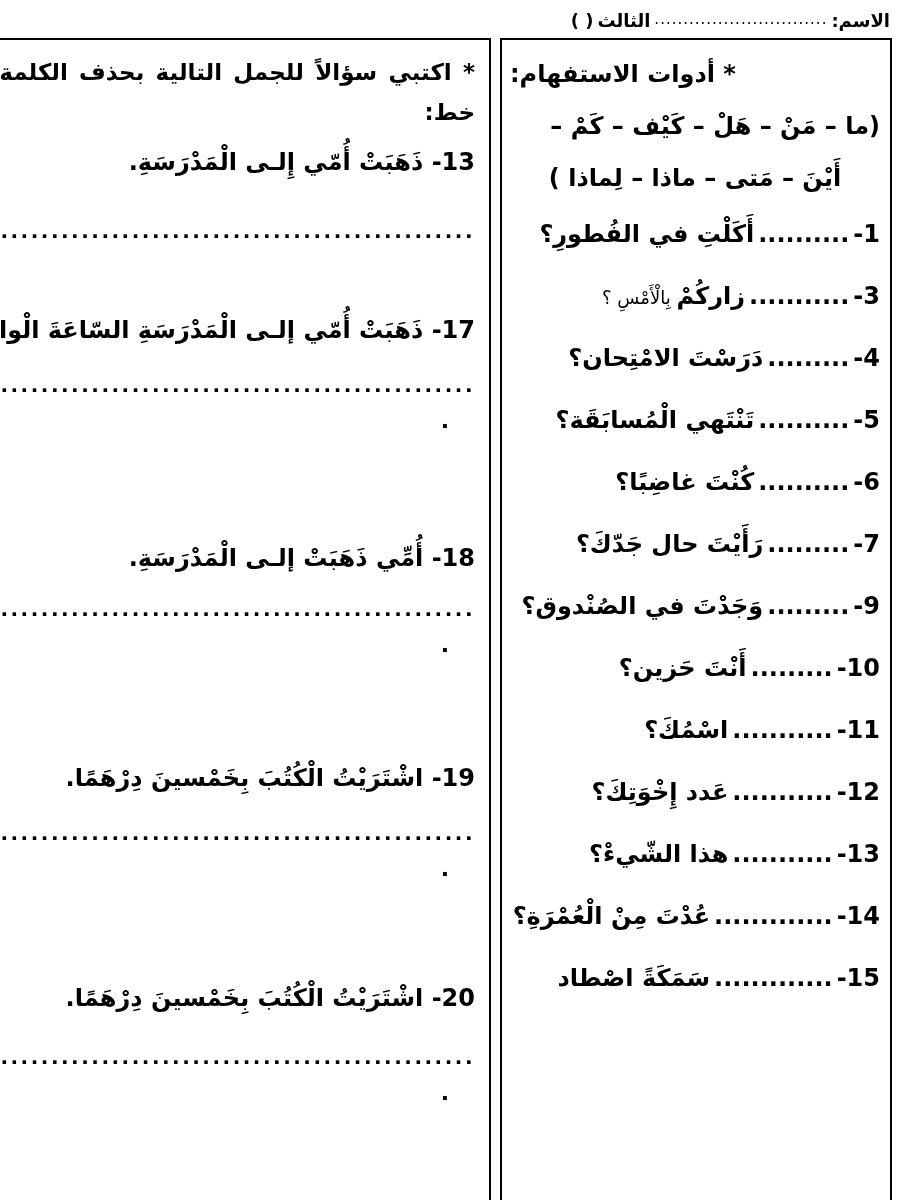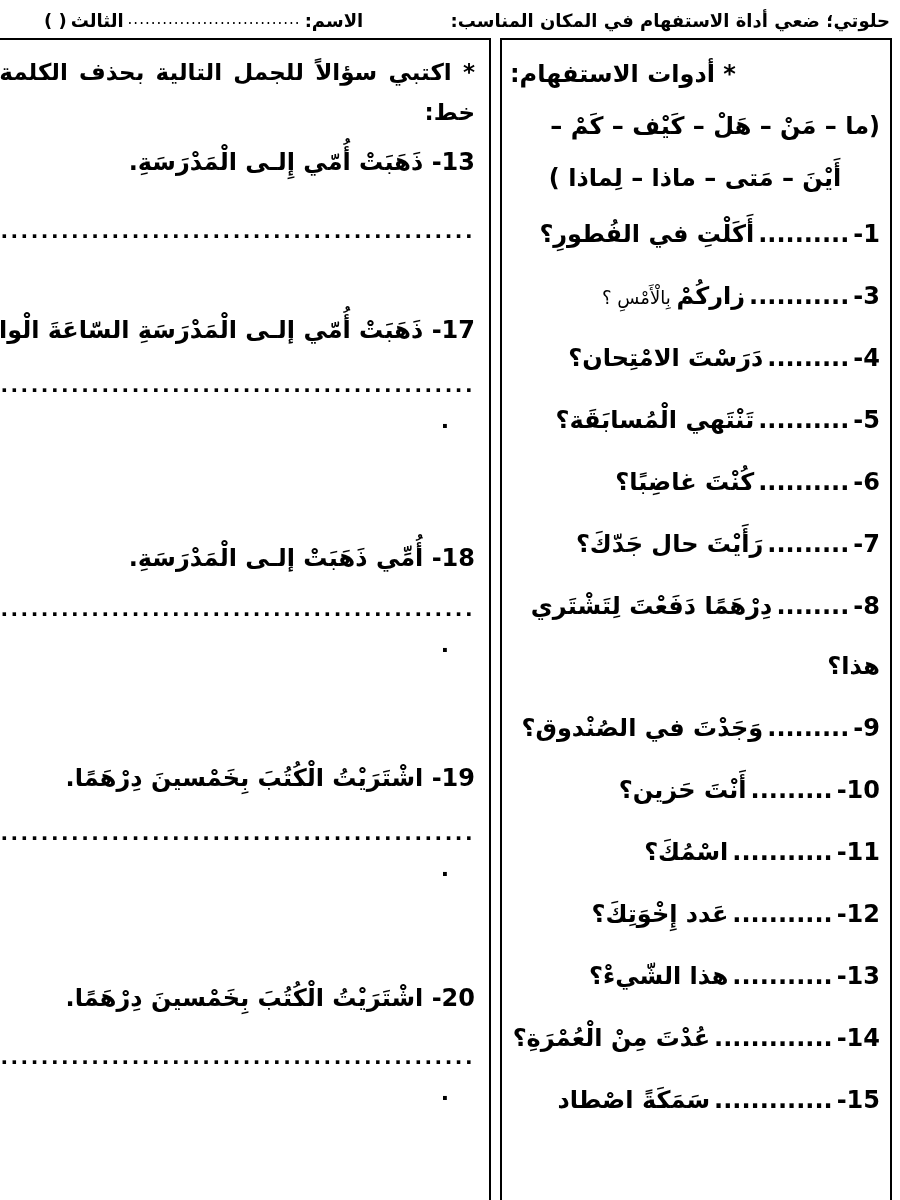--- a/index.html
+++ b/index.html
@@ -46,21 +46,20 @@
   .mt-a18{margin-top:8px;}
   .mt-r19{margin-top:80px;}
   .mt-a19{margin-top:12px;}
   .mt-r20{margin-top:76px;}
   .mt-a20{margin-top:16px;}
 </style>
 </head>
 <body>
 
 <div class="header">
-  <div class="h-title">حلوتي؛ ضعي أداة الاستفهام في المكان المناسب:</div>
   <div class="h-name">
     <span>الاسم:</span>
     <span class="h-dots">..............................</span>
     <span>الثالث</span>
     <span>(    )</span>
   </div>
 </div>
 
 <div class="boxes">
 
@@ -68,21 +67,20 @@
     <div class="r-title">* أدوات الاستفهام:</div>
     <div class="r-tools1">(ما – مَنْ – هَلْ – كَيْف – كَمْ –</div>
     <div class="r-tools2">أَيْنَ – مَتى – ماذا – لِماذا )</div>
 
     <div class="q-row"><span class="q-num">1</span><span class="q-dots">..........</span><span class="q-text">أَكَلْتِ في الفُطورِ؟</span><span class="q-light"></span></div>
     <div class="q-row"><span class="q-num">3</span><span class="q-dots">...........</span><span class="q-text">زاركُمْ</span><span class="q-light"> بِالْأَمْسِ ؟</span></div>
     <div class="q-row"><span class="q-num">4</span><span class="q-dots">.........</span><span class="q-text">دَرَسْتَ الامْتِحان؟</span><span class="q-light"></span></div>
     <div class="q-row"><span class="q-num">5</span><span class="q-dots">..........</span><span class="q-text">تَنْتَهي الْمُسابَقَة؟</span><span class="q-light"></span></div>
     <div class="q-row"><span class="q-num">6</span><span class="q-dots">..........</span><span class="q-text">كُنْتَ غاضِبًا؟</span><span class="q-light"></span></div>
     <div class="q-row"><span class="q-num">7</span><span class="q-dots">.........</span><span class="q-text">رَأَيْتَ حال جَدّكَ؟</span><span class="q-light"></span></div>
-    <div class="q-row"><span class="q-num">8</span><span class="q-dots">........</span><span class="q-text">دِرْهَمًا دَفَعْتَ لِتَشْتَري هذا؟</span><span class="q-light"></span></div>
     <div class="q-row"><span class="q-num">9</span><span class="q-dots">.........</span><span class="q-text">وَجَدْتَ في الصُنْدوق؟</span><span class="q-light"></span></div>
     <div class="q-row"><span class="q-num">10</span><span class="q-dots">.........</span><span class="q-text">أَنْتَ حَزين؟</span><span class="q-light"></span></div>
     <div class="q-row"><span class="q-num">11</span><span class="q-dots">...........</span><span class="q-text">اسْمُكَ؟</span><span class="q-light"></span></div>
     <div class="q-row"><span class="q-num">12</span><span class="q-dots">...........</span><span class="q-text">عَدد إِخْوَتِكَ؟</span><span class="q-light"></span></div>
     <div class="q-row"><span class="q-num">13</span><span class="q-dots">...........</span><span class="q-text">هذا الشّيءْ؟</span><span class="q-light"></span></div>
     <div class="q-row"><span class="q-num">14</span><span class="q-dots">.............</span><span class="q-text">عُدْتَ مِنْ الْعُمْرَةِ؟</span><span class="q-light"></span></div>
     <div class="q-row"><span class="q-num">15</span><span class="q-dots">.............</span><span class="q-text">سَمَكَةً اصْطاد</span><span class="q-light"></span></div>
   </div>
 
   <div class="box box-left">

